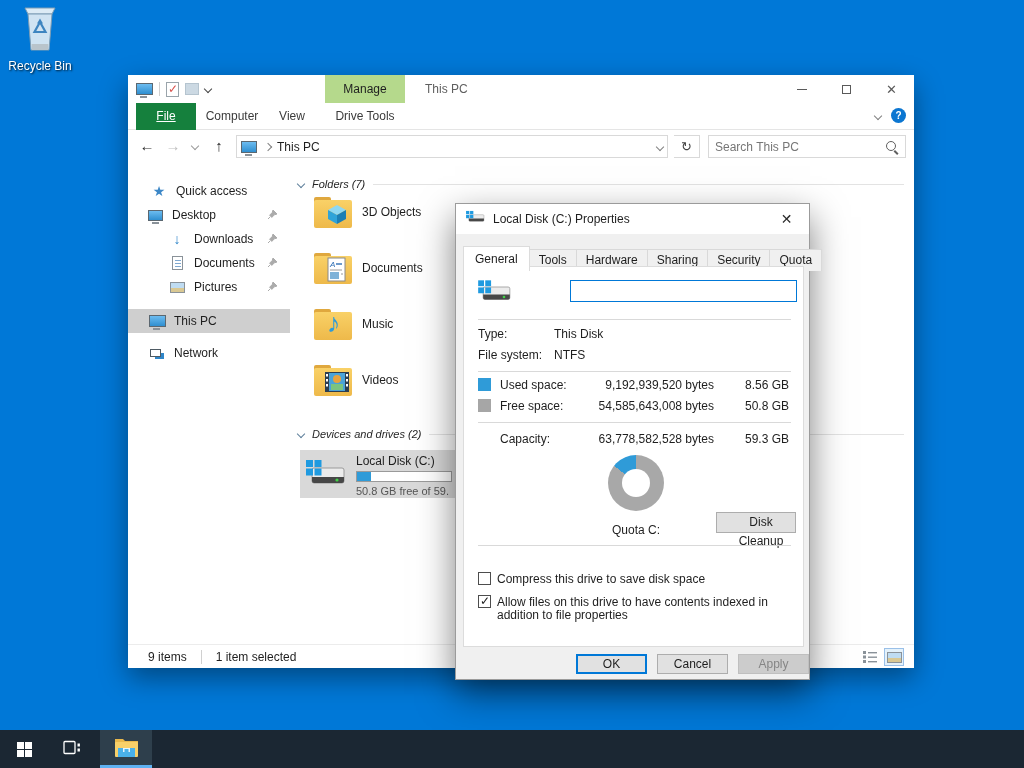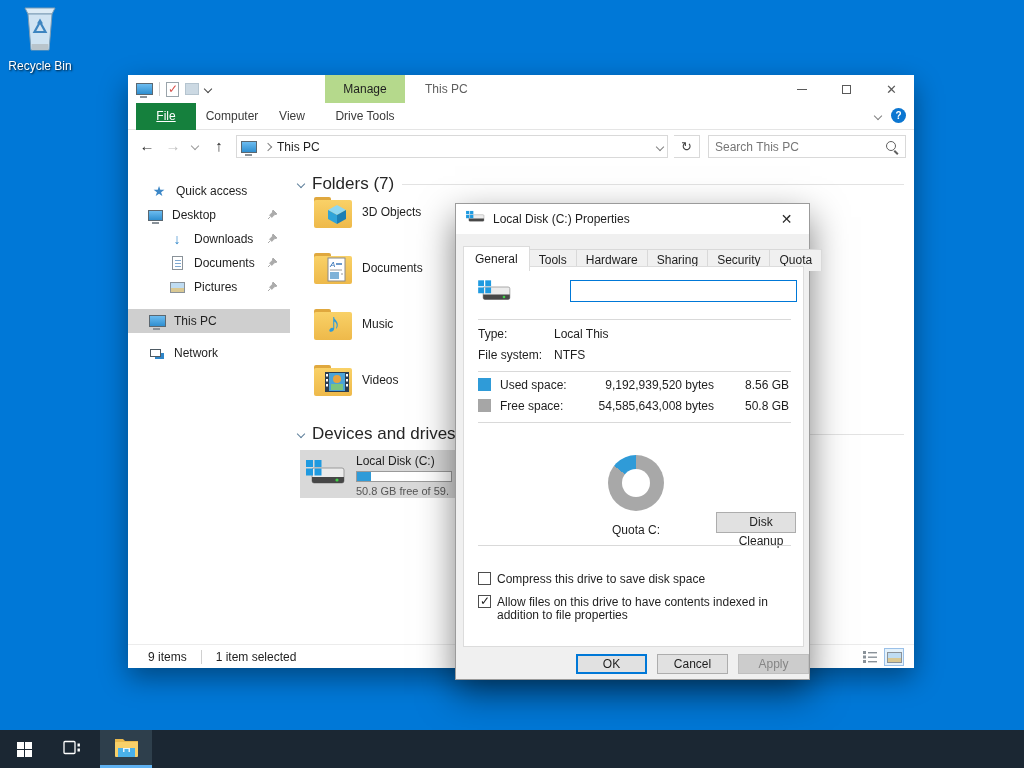--- a/index.html
+++ b/index.html
@@ -73,21 +73,21 @@
   .mini-doc::after { content:""; position:absolute; left:2px; top:3px; width:6px; height:8px;
               background:repeating-linear-gradient(to bottom,#7fa8d0 0 1px,transparent 1px 3px); }
   .mini-pic { width:15px; height:11px; border:1px solid #8a9299;
               background:linear-gradient(#bfdcf2 55%,#d9c893 55%); }
   .mini-net { width:11px; height:8px; border:1px solid #4e5a63; background:#fff;
               box-shadow:4px 3px 0 -1px #2f86c9; margin-right:4px; }
 
   
   .main { position:absolute; left:162px; top:86px; right:0; bottom:24px; background:#fff; }
   .grp-hdr { position:absolute; left:8px; right:10px; height:18px; display:flex; align-items:center; gap:8px; }
-  .grp-hdr .g-label { font-size:17px; color:#262626; white-space:nowrap; }
+  .grp-hdr .g-label { font-size:11px; color:#262626; white-space:nowrap;font-style:italic; }
   .grp-hdr .g-line { flex:1; height:1px; background:#e3e3e3; }
   .tile { position:absolute; left:24px; display:flex; }
   .tile-label { margin-left:10px; margin-top:8px; }
   .folder { position:relative; width:38px; height:31px; }
   .folder .f-back { position:absolute; left:0; top:0; width:17px; height:8px; background:#e0a83e; border-radius:2px 2px 0 0; }
   .folder .f-body { position:absolute; left:0; top:3px; width:38px; height:28px;
                     background:linear-gradient(#f9d167,#eeb94a); border-radius:2px; }
   .folder .f-glyph { position:absolute; z-index:2; }
   .music-note { font-size:27px; color:#2f9bd8; line-height:1; }
 
@@ -454,21 +454,21 @@
         <rect x="2" y="12.5" width="7" height="7" fill="#1f9ae0"></rect>
           <rect x="10.5" y="12.5" width="7" height="7" fill="#1f9ae0"></rect>
       </svg>
     </span>
     <input class="vol-input" value="" style="">
 
     <div class="hsep" style="top:52px"></div>
 
     <div class="frow" style="top:58px;width:100%">
       <span class="f-label">Type:</span>
-      <span class="f-value">Local This</span>
+      <span class="f-value">This Disk</span>
     </div>
     <div class="frow" style="top:79px;width:100%">
       <span class="f-label">File system:</span>
       <span class="f-value">NTFS</span>
     </div>
 
     <div class="hsep" style="top:104px"></div>
 
     <div class="frow" style="top:109px;width:100%">
       <span class="swatch" style="background: rgb(47, 155, 216);"></span>
@@ -478,20 +478,25 @@
     </div>
     <div class="frow" style="top:130px;width:100%">
       <span class="swatch" style="background: rgb(166, 166, 166);"></span>
       <span class="f-label2">Free space:</span>
       <span class="f-bytes">54,585,643,008 bytes</span>
       <span class="f-size">50.8 GB</span>
     </div>
 
     <div class="hsep" style="top:155px"></div>
 
+    <div class="frow" style="top:163px;width:100%">
+      <span class="f-label2">Capacity:</span>
+      <span class="f-bytes">63,778,582,528 bytes</span>
+      <span class="f-size">59.3 GB</span>
+    </div>
 
     <div class="donut" style="background: conic-gradient(rgb(168, 168, 168) 0deg, rgb(168, 168, 168) 308.16deg, rgb(47, 155, 216) 308.16deg, rgb(47, 155, 216) 360deg);"></div>
     <div class="drive-c-label">Quota C:</div>
     <button class="btn cleanup-btn">Disk Cleanup</button>
 
     <div class="hsep" style="top:278px"></div>
 
     <div class="check-row" style="top:328px">
       <span class="cb checked"></span>
       <span class="ck-label">Allow files on this drive to have contents indexed in addition to file properties</span>

